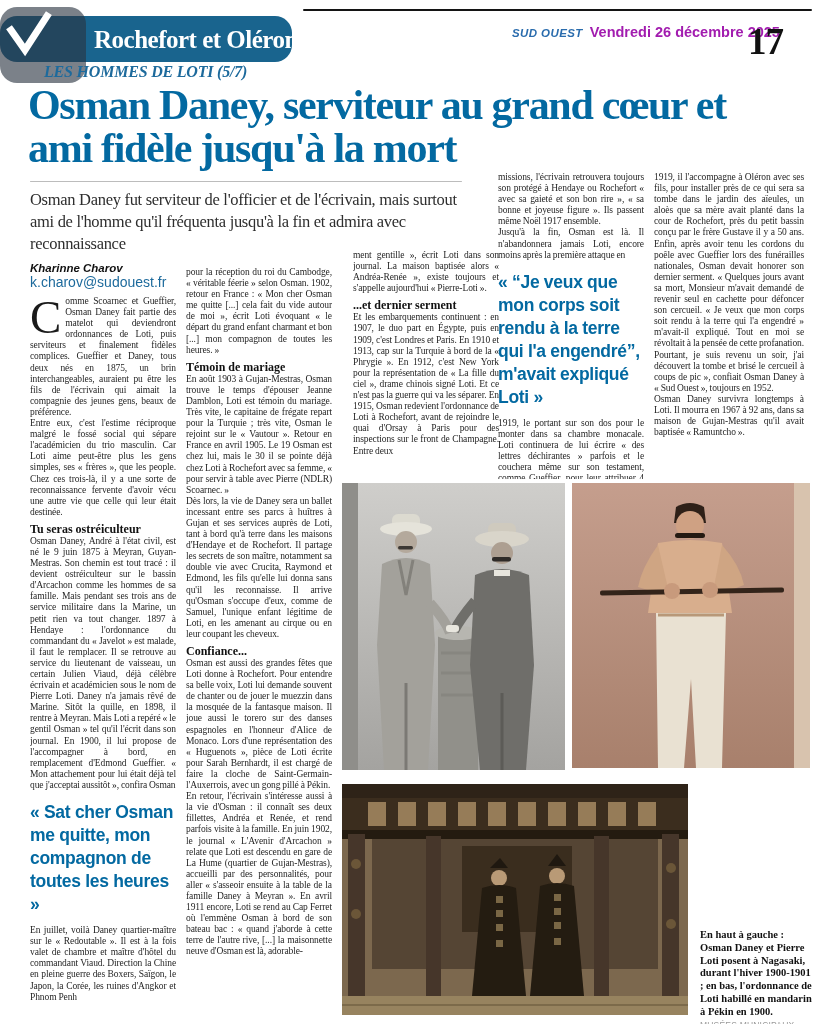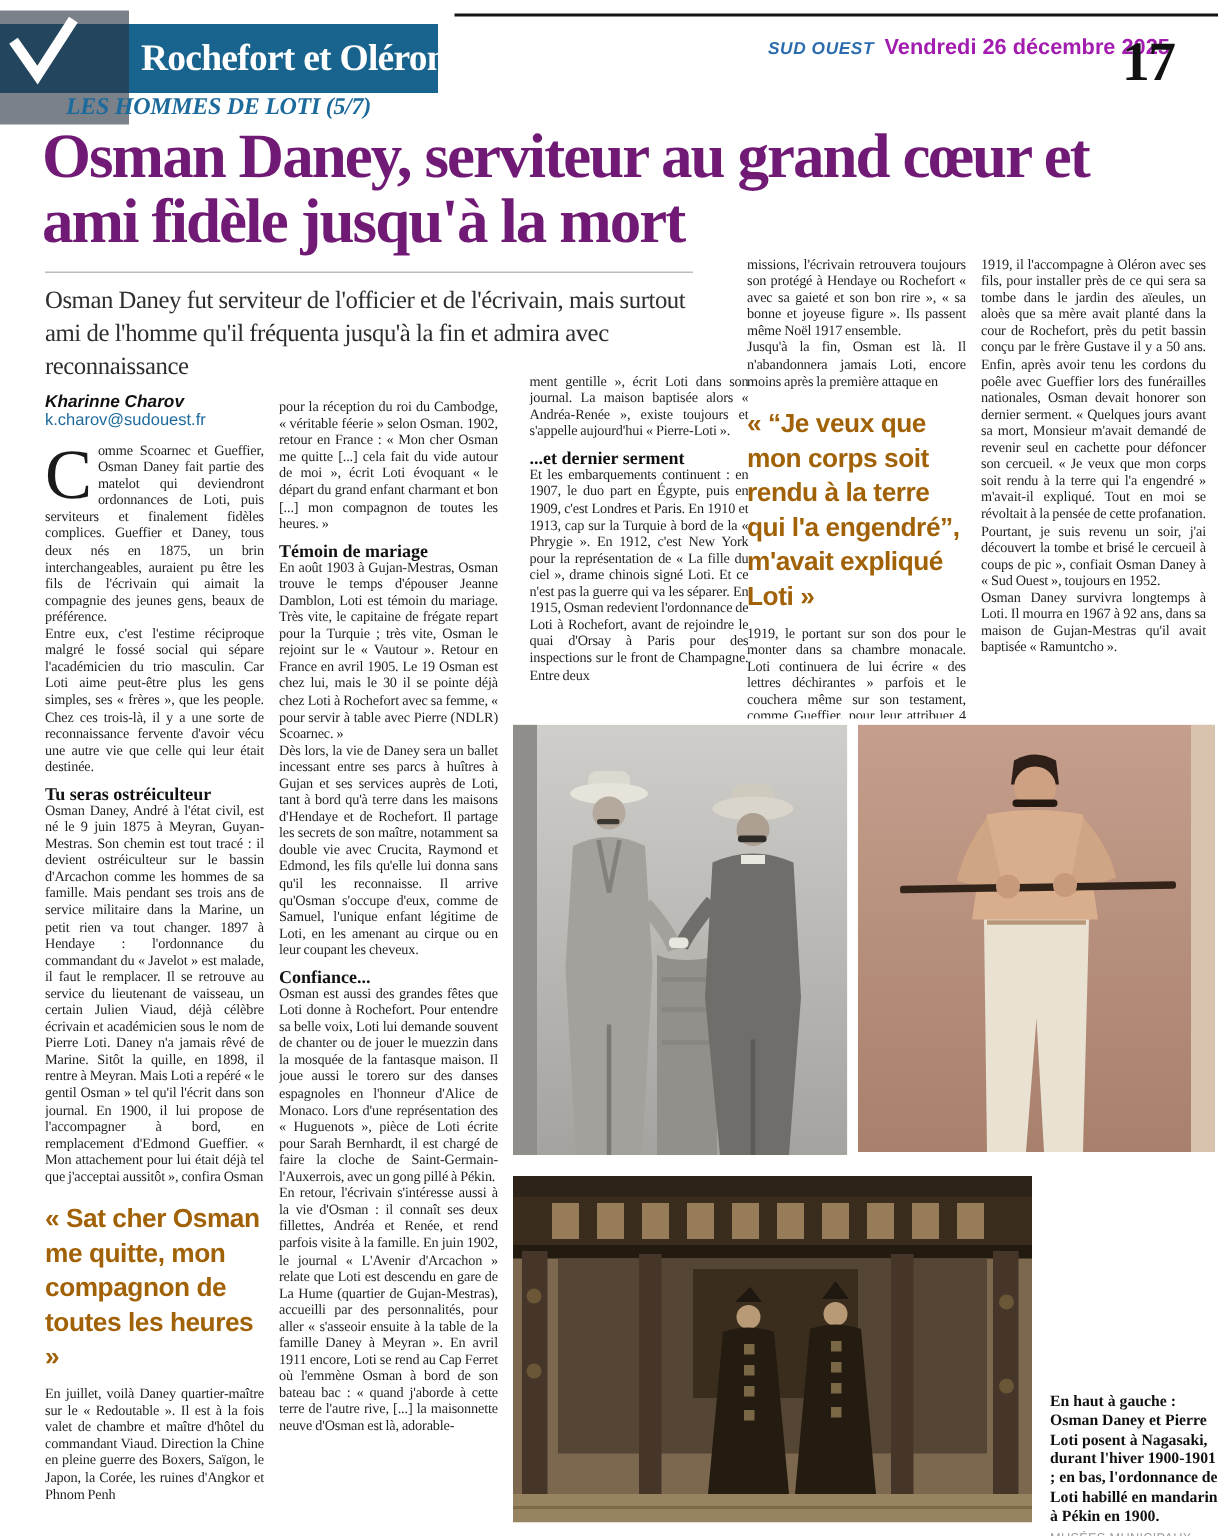--- a/index.html
+++ b/index.html
@@ -1,51 +1,51 @@
 <!DOCTYPE html>
 <html lang="fr"><head>
 <meta charset="utf-8">
 <style>
   html,body{margin:0;padding:0;background:#e8e8e8;}
   .page{position:relative;width:820px;height:1024px;background:#ffffff;overflow:hidden;
         font-family:"Liberation Serif","DejaVu Serif",serif;}
-  .abs{position:absolute;}
+  .abs{position:absolute;border-radius:17px;}
   
   .top-rule{left:303px;top:9px;width:509px;height:2px;background:#141414;}
   .section-band{left:0;top:16px;width:292px;height:46px;background:#19648e;}
   .section-title{position:absolute;left:94px;top:50%;transform:translateY(-50%);
         font-weight:bold;font-size:25px;line-height:1;color:#fff;letter-spacing:-0.5px;white-space:nowrap;}
   .logo-check{left:0;top:7px;width:86px;height:76px;background:rgba(42,52,64,0.62);}
   .masthead{left:512px;top:23px;white-space:nowrap;}
   .brand{font-family:"Liberation Sans",sans-serif;font-weight:bold;font-style:italic;
         font-size:11.5px;color:#2a6cad;letter-spacing:0.4px;margin-right:7px;}
   .edition-date{font-family:"Liberation Sans",sans-serif;font-weight:bold;font-size:14.5px;color:#a21caf;}
   .page-number{left:748px;top:20px;font-weight:bold;font-size:37px;color:#111;letter-spacing:-1px;}
   
   .kicker{left:44px;top:63px;font-weight:bold;font-style:italic;font-size:16px;color:#1d6a9c;letter-spacing:-0.2px;}
   .headline{left:28px;top:84px;width:700px;margin:0;font-weight:bold;font-size:42px;
-        line-height:43px;color:#701a75;letter-spacing:-1.3px;font-family:Liberation Serif, serif;}
+        line-height:43px;color:#0369a1;letter-spacing:-1.3px;font-family:Liberation Serif, serif;}
   .head-rule{left:30px;top:181px;width:432px;height:1px;background:#bcbcbc;}
   .standfirst{left:30px;top:189px;width:452px;margin:0;font-size:16.5px;line-height:22px;
         color:#2e2e2e;letter-spacing:-0.3px;}
   .byline{left:30px;top:262px;}
   .byline-author{font-family:"Liberation Sans",sans-serif;font-weight:bold;font-size:11.5px;color:#111;font-style:italic;}
-  .byline-email{font-family:"Liberation Sans",sans-serif;font-size:11px;color:#1d6a9c;}
+  .byline-email{font-family:"Liberation Sans",sans-serif;font-size:14px;color:#1d6a9c;}
   
   .col{position:absolute;overflow:hidden;text-align:justify;}
   .col1{left:30px;top:296px;width:146px;height:724px;}
   .col2{left:186px;top:267px;width:146px;height:753px;}
   .col3{left:342px;top:250px;width:146px;height:224px;margin-left:11px;}
   .col4{left:498px;top:172px;width:146px;height:307px;}
   .col5{left:654px;top:172px;width:150px;height:306px;}
   .body{margin:0;font-size:9.5px;line-height:11.1px;color:#1f1f1f;letter-spacing:-0.1px;word-spacing:-0.3px;}
   .subhead{margin:6px 0 1px;font-weight:bold;font-size:12px;line-height:11px;color:#111;text-align:left;}
   .dropcap{float:left;font-size:47px;line-height:38px;padding:2px 4px 0 0;color:#1a1a1a;}
   .pullquote{margin:10px 0 9px;font-family:"Liberation Sans",sans-serif;font-weight:bold;
-        font-size:17.5px;line-height:23px;color:#a16207;text-align:left;letter-spacing:-0.3px;}
+        font-size:17.5px;line-height:23px;color:#0369a1;text-align:left;letter-spacing:-0.3px;}
   
   .photo{position:absolute;overflow:hidden;}
   .photo svg{display:block;width:100%;height:100%;}
   .photo-a{left:342px;top:483px;width:223px;height:287px;}
   .photo-b{left:572px;top:483px;width:238px;height:285px;}
   .photo-c{left:342px;top:784px;width:346px;height:231px;}
   .photo-caption{left:700px;top:929px;width:112px;font-weight:bold;font-size:10.5px;
         line-height:12.8px;color:#111;text-align:left;}
   .caption-credit{font-family:"Liberation Sans",sans-serif;font-weight:normal;font-size:8.5px;
         color:#9a9a9a;text-transform:uppercase;letter-spacing:0.2px;}

